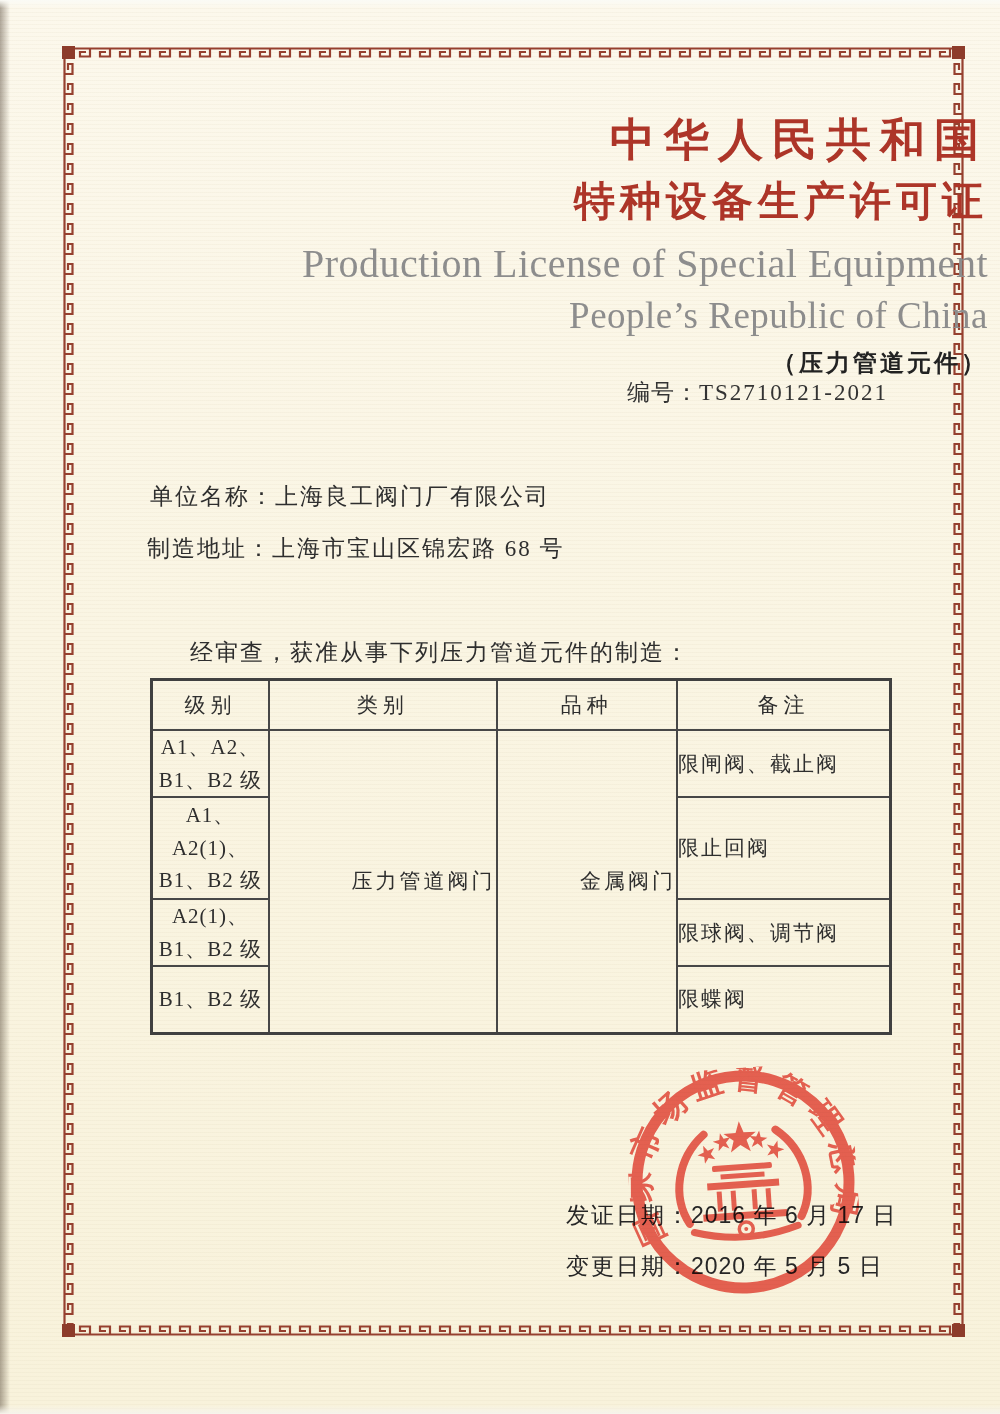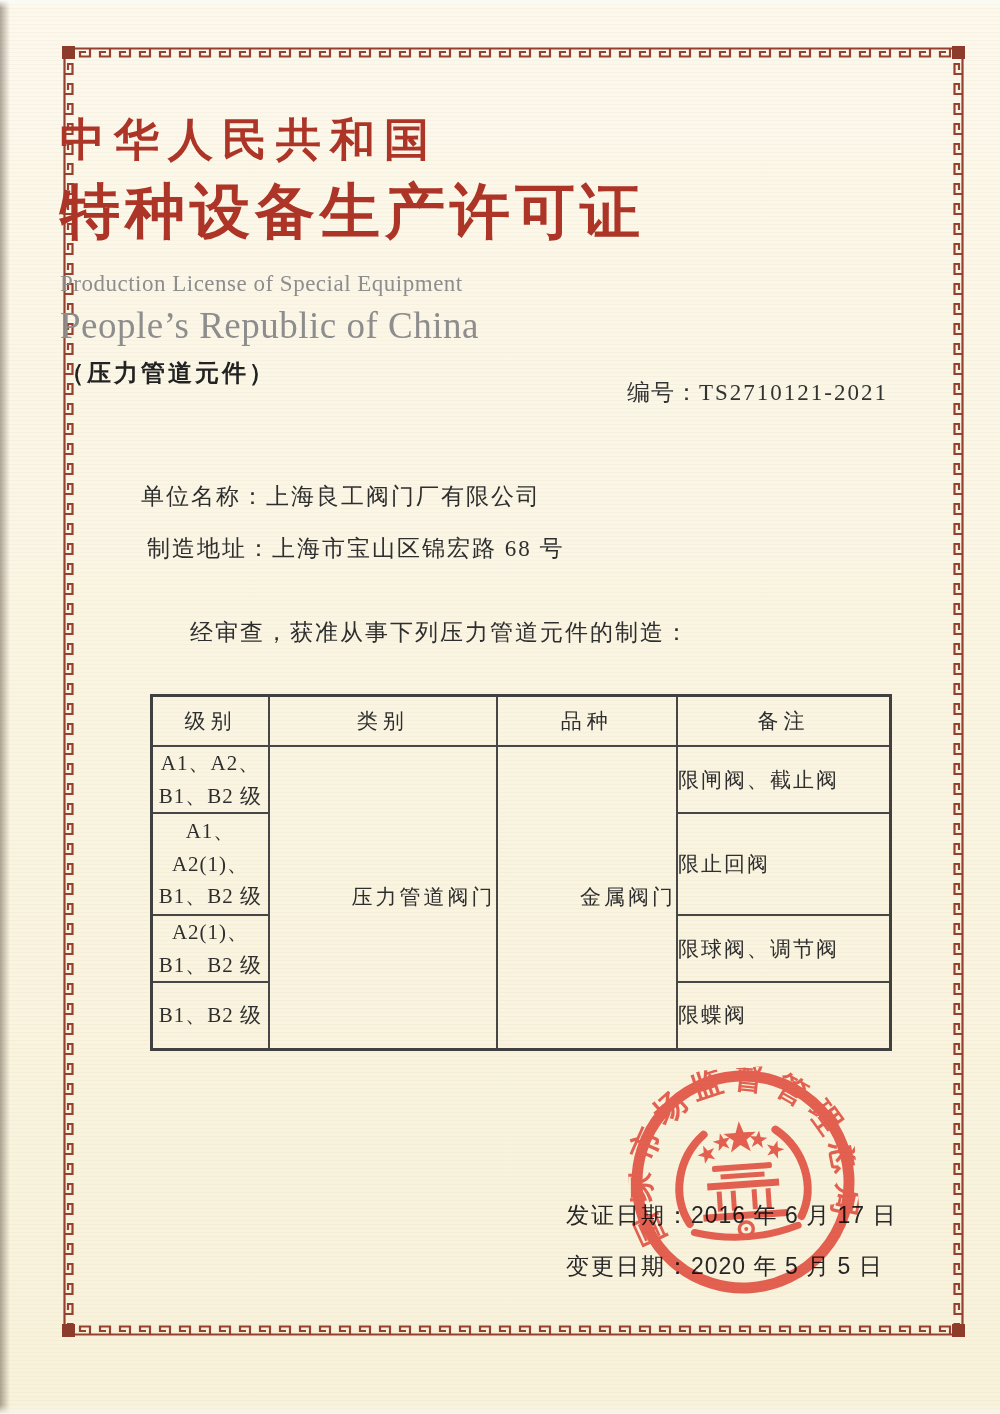--- a/index.html
+++ b/index.html
@@ -21,38 +21,38 @@
   
   .frame{position:absolute;left:62px;top:46px;width:903px;height:1291px;z-index:1;}
   .frame svg{position:absolute;display:block;}
   .fs-top{left:13px;top:0;}
   .fs-bottom{left:13px;bottom:0;}
   .fs-left{left:0;top:13px;}
   .fs-right{right:0;top:13px;}
   .corner{position:absolute;width:13px;height:13px;background:#8d3c2b;}
   .c-tl{left:0;top:0}.c-tr{right:0;top:0}.c-bl{left:0;bottom:0}.c-br{right:0;bottom:0}
 
-  .titles{position:absolute;left:60px;right:12px;top:116px;text-align:left;z-index:2;}
+  .titles{position:absolute;left:60px;right:12px;top:116px;text-align:right;z-index:2;}
   .t-cn1{font-size:45px;font-weight:700;color:#ad3528;letter-spacing:9px;line-height:1.1;}
-  .t-cn2{font-size:60px;font-weight:700;color:#ad3528;letter-spacing:5px;line-height:1.1;margin-top:13px;}
-  .t-en1{font-size:23px;color:#8d8d8d;margin-top:26px;letter-spacing:.5px;}
+  .t-cn2{font-size:41px;font-weight:700;color:#ad3528;letter-spacing:5px;line-height:1.1;margin-top:13px;}
+  .t-en1{font-size:40px;color:#8d8d8d;margin-top:16px;letter-spacing:.5px;}
   .t-en2{font-size:37px;color:#8d8d8d;margin-top:7px;letter-spacing:.5px;}
   .t-sub{font-size:24px;font-weight:700;color:#222;margin-top:10px;letter-spacing:3px;}
 
   .license-no{position:absolute;top:377px;right:112px;font-size:23px;letter-spacing:1px;z-index:2;color:#333;}
   .license-no .num{letter-spacing:2px;}
 
   .line{position:absolute;font-size:23px;letter-spacing:2px;z-index:2;white-space:nowrap;color:#2e2e2e;}
-  .l-company{left:141px;top:481px;}
+  .l-company{left:150px;top:481px;}
   .l-address{left:147px;top:533px;}
-  .l-approve{left:190px;top:617px;}
+  .l-approve{left:190px;top:637px;}
 
   table.scope{position:absolute;left:150px;top:678px;width:742px;z-index:2;
     border-collapse:collapse;table-layout:fixed;font-size:21px;color:#2e2e2e;
-    border:3px solid #404040;margin-top:16px;}
+    border:3px solid #404040;}
   table.scope th,table.scope td{border:2px solid #474747;padding:0;}
   table.scope th{font-weight:400;letter-spacing:5px;height:48px;}
   tr.r1{height:67px}tr.r2{height:102px}tr.r3{height:67px}tr.r4{height:67px}
   td.lvl{text-align:center;white-space:pre-line;line-height:1.55;letter-spacing:1px;}
   td.mid{text-align:right;letter-spacing:3px;}
   td.rmk{text-align:left;padding-left:15px;letter-spacing:2px;}
 
   .f-line{position:absolute;font-size:23px;letter-spacing:2px;z-index:3;white-space:nowrap;color:#262626;}
   .f-auth{left:128px;top:1147px;}
   .f-valid{left:128px;top:1200px;}

